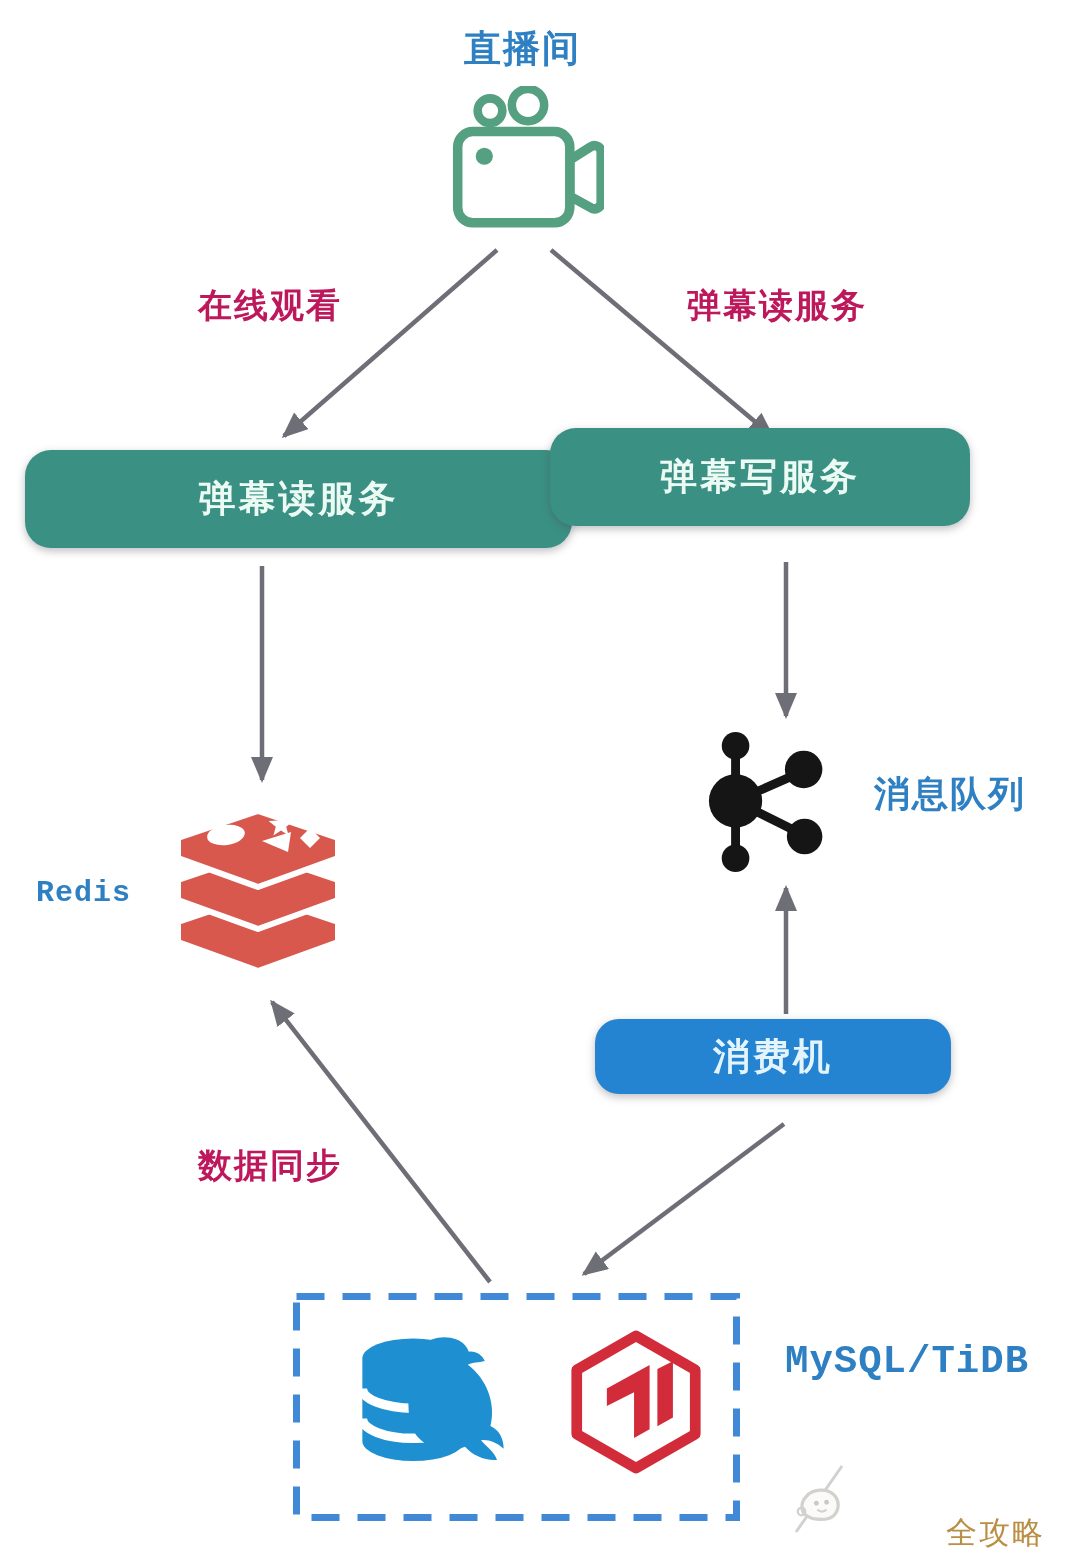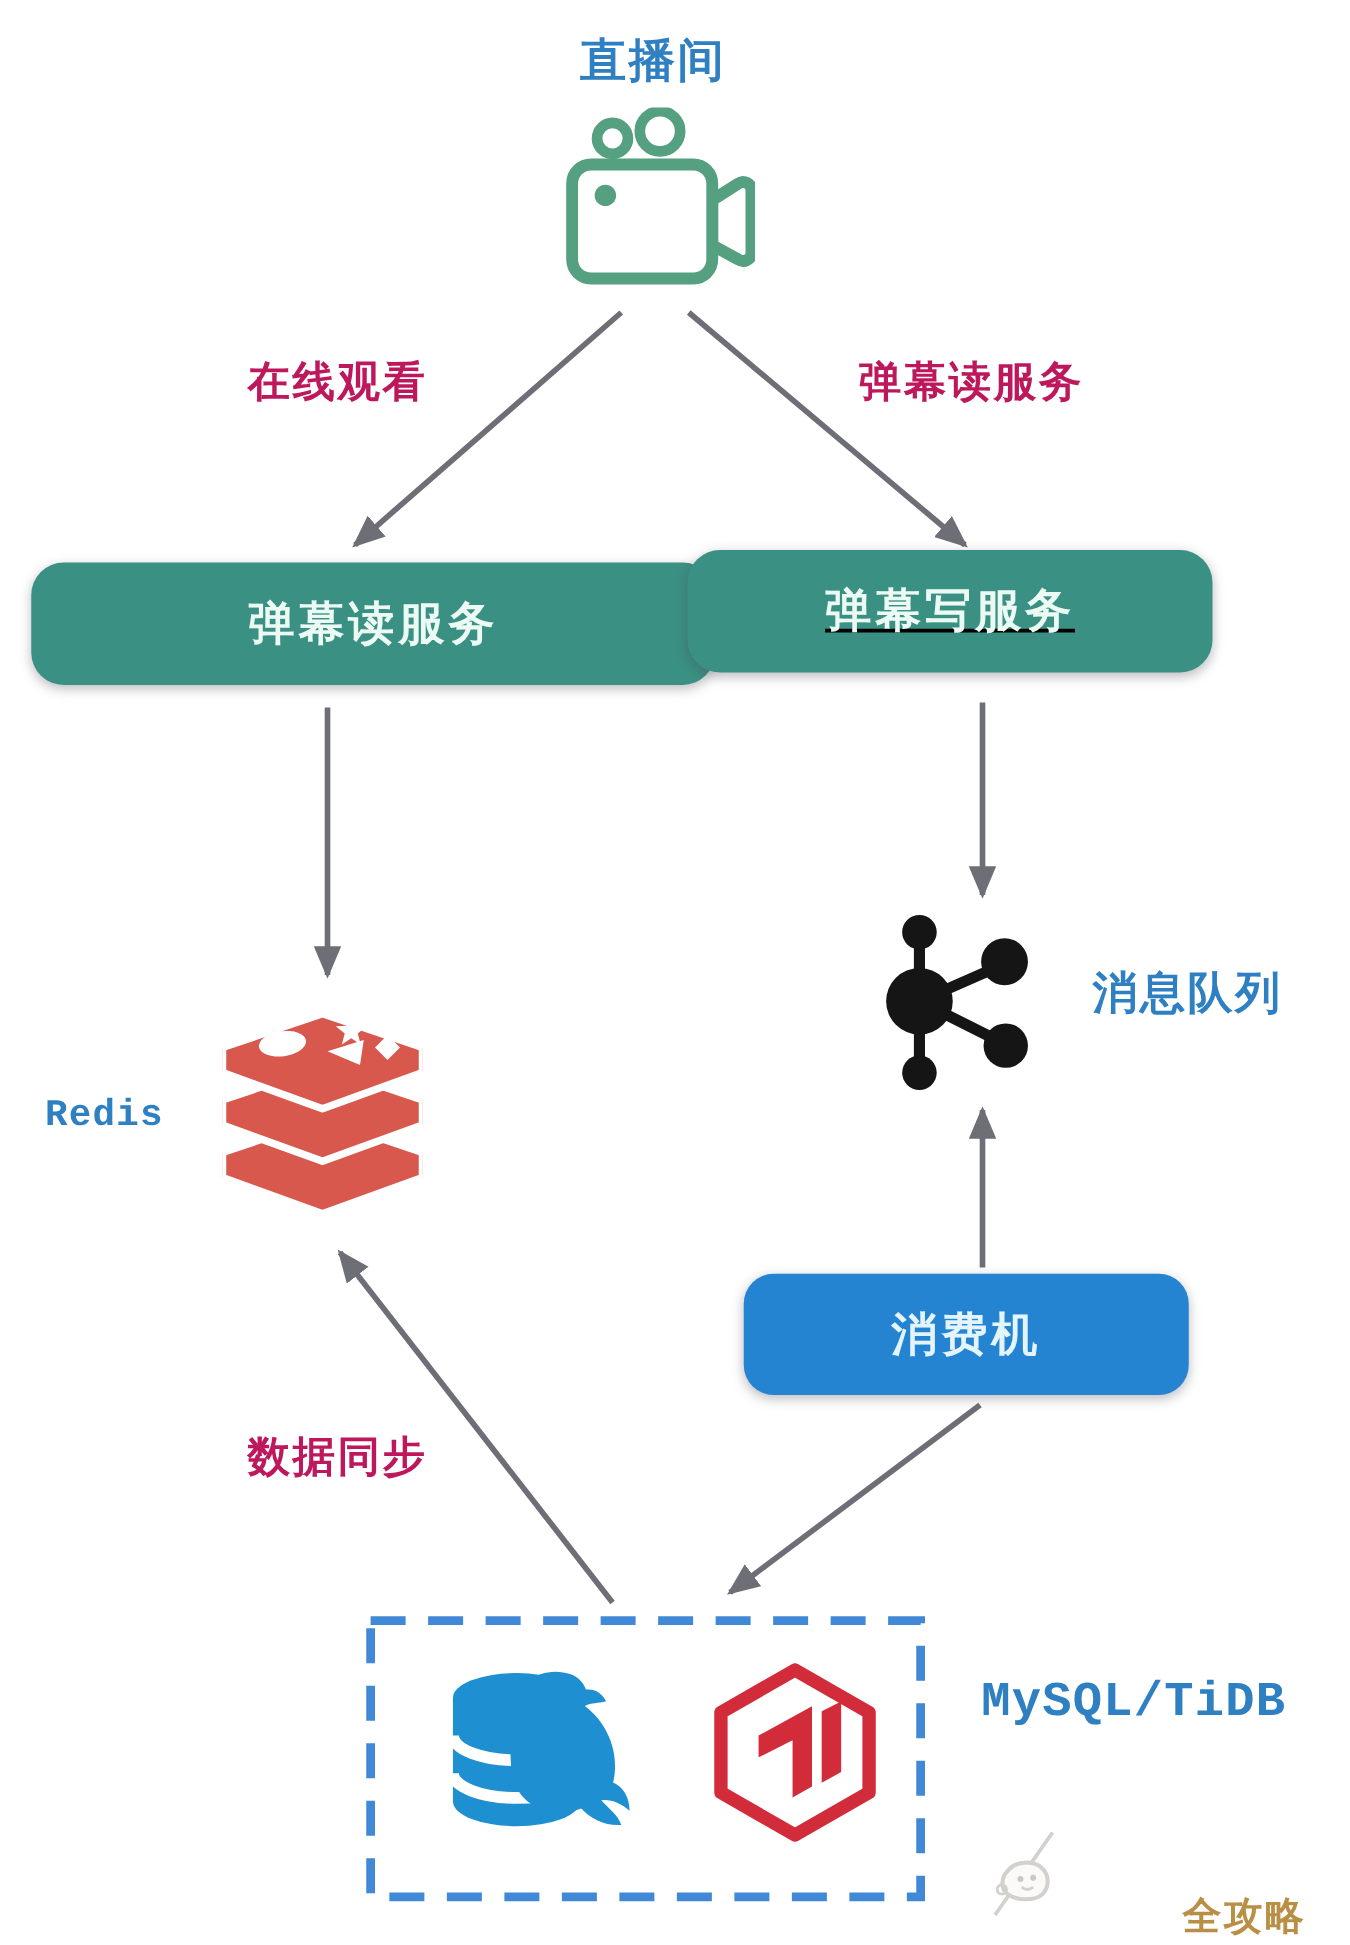--- a/index.html
+++ b/index.html
@@ -23,34 +23,34 @@
     box-shadow:0 3px 9px rgba(70,70,80,.35);
   }
   .node-box span{
     font-size:37px;font-weight:bold;letter-spacing:3px;
   }
   .teal{background:#3b9084;}
   .teal span{color:#ecfaf4;}
   .blue{background:#2484d1;}
   .blue span{color:#e3f4fd;}
   .box-read{left:25px;top:450px;width:547px;}
-  .box-write{left:550px;top:440px;width:420px;text-decoration:underline;}
-  .box-consumer{left:595px;top:1019px;width:356px;height:97px;border-radius:24px;}
+  .box-write{left:550px;top:428px;width:420px;}
+  .box-consumer{left:595px;top:1019px;width:356px;height:75px;border-radius:24px;}
   .side-label{font-weight:600;color:#2e80c3;font-family:Liberation Mono, monospace;}
   .lbl-redis{left:36px;top:876px;font-size:30px;letter-spacing:1px;}
   .lbl-mq{left:874px;top:770px;font-size:36px;font-weight:bold;letter-spacing:2px;}
   .lbl-db{left:785px;top:1340px;font-size:39px;letter-spacing:1px;}
   .ic-camera{left:452px;top:86px;width:152px;height:152px;}
   .ic-kafka{left:702px;top:726px;width:148px;height:148px;}
   .ic-redis{left:178px;top:810px;width:160px;height:164px;}
   .ic-mysql{left:340px;top:1330px;width:186px;height:146px;}
   .ic-tidb{left:568px;top:1328px;width:136px;height:148px;}
   .ic-ghost{left:792px;top:1480px;width:58px;height:52px;}
   .wm-name{left:852px;top:1487px;font-size:31px;font-weight:700;color:#dcdad6;letter-spacing:1px;}
-  .wm-badge{left:946px;top:1512px;font-size:31px;font-weight:700;color:#b98f45;letter-spacing:2px;}
+  .wm-badge{left:946px;top:1512px;font-size:31px;font-weight:400;color:#b98f45;letter-spacing:2px;}
 </style>
 </head>
 <body>
 
 <div class="canvas">
 
   <svg class="overlay" viewBox="0 0 1080 1556">
     <defs>
       <marker id="ah" markerUnits="userSpaceOnUse" markerWidth="30" markerHeight="24" refX="23" refY="11" orient="auto">
         <path d="M0,0 L26,11 L0,22 Z" fill="#6e6e76"></path>

